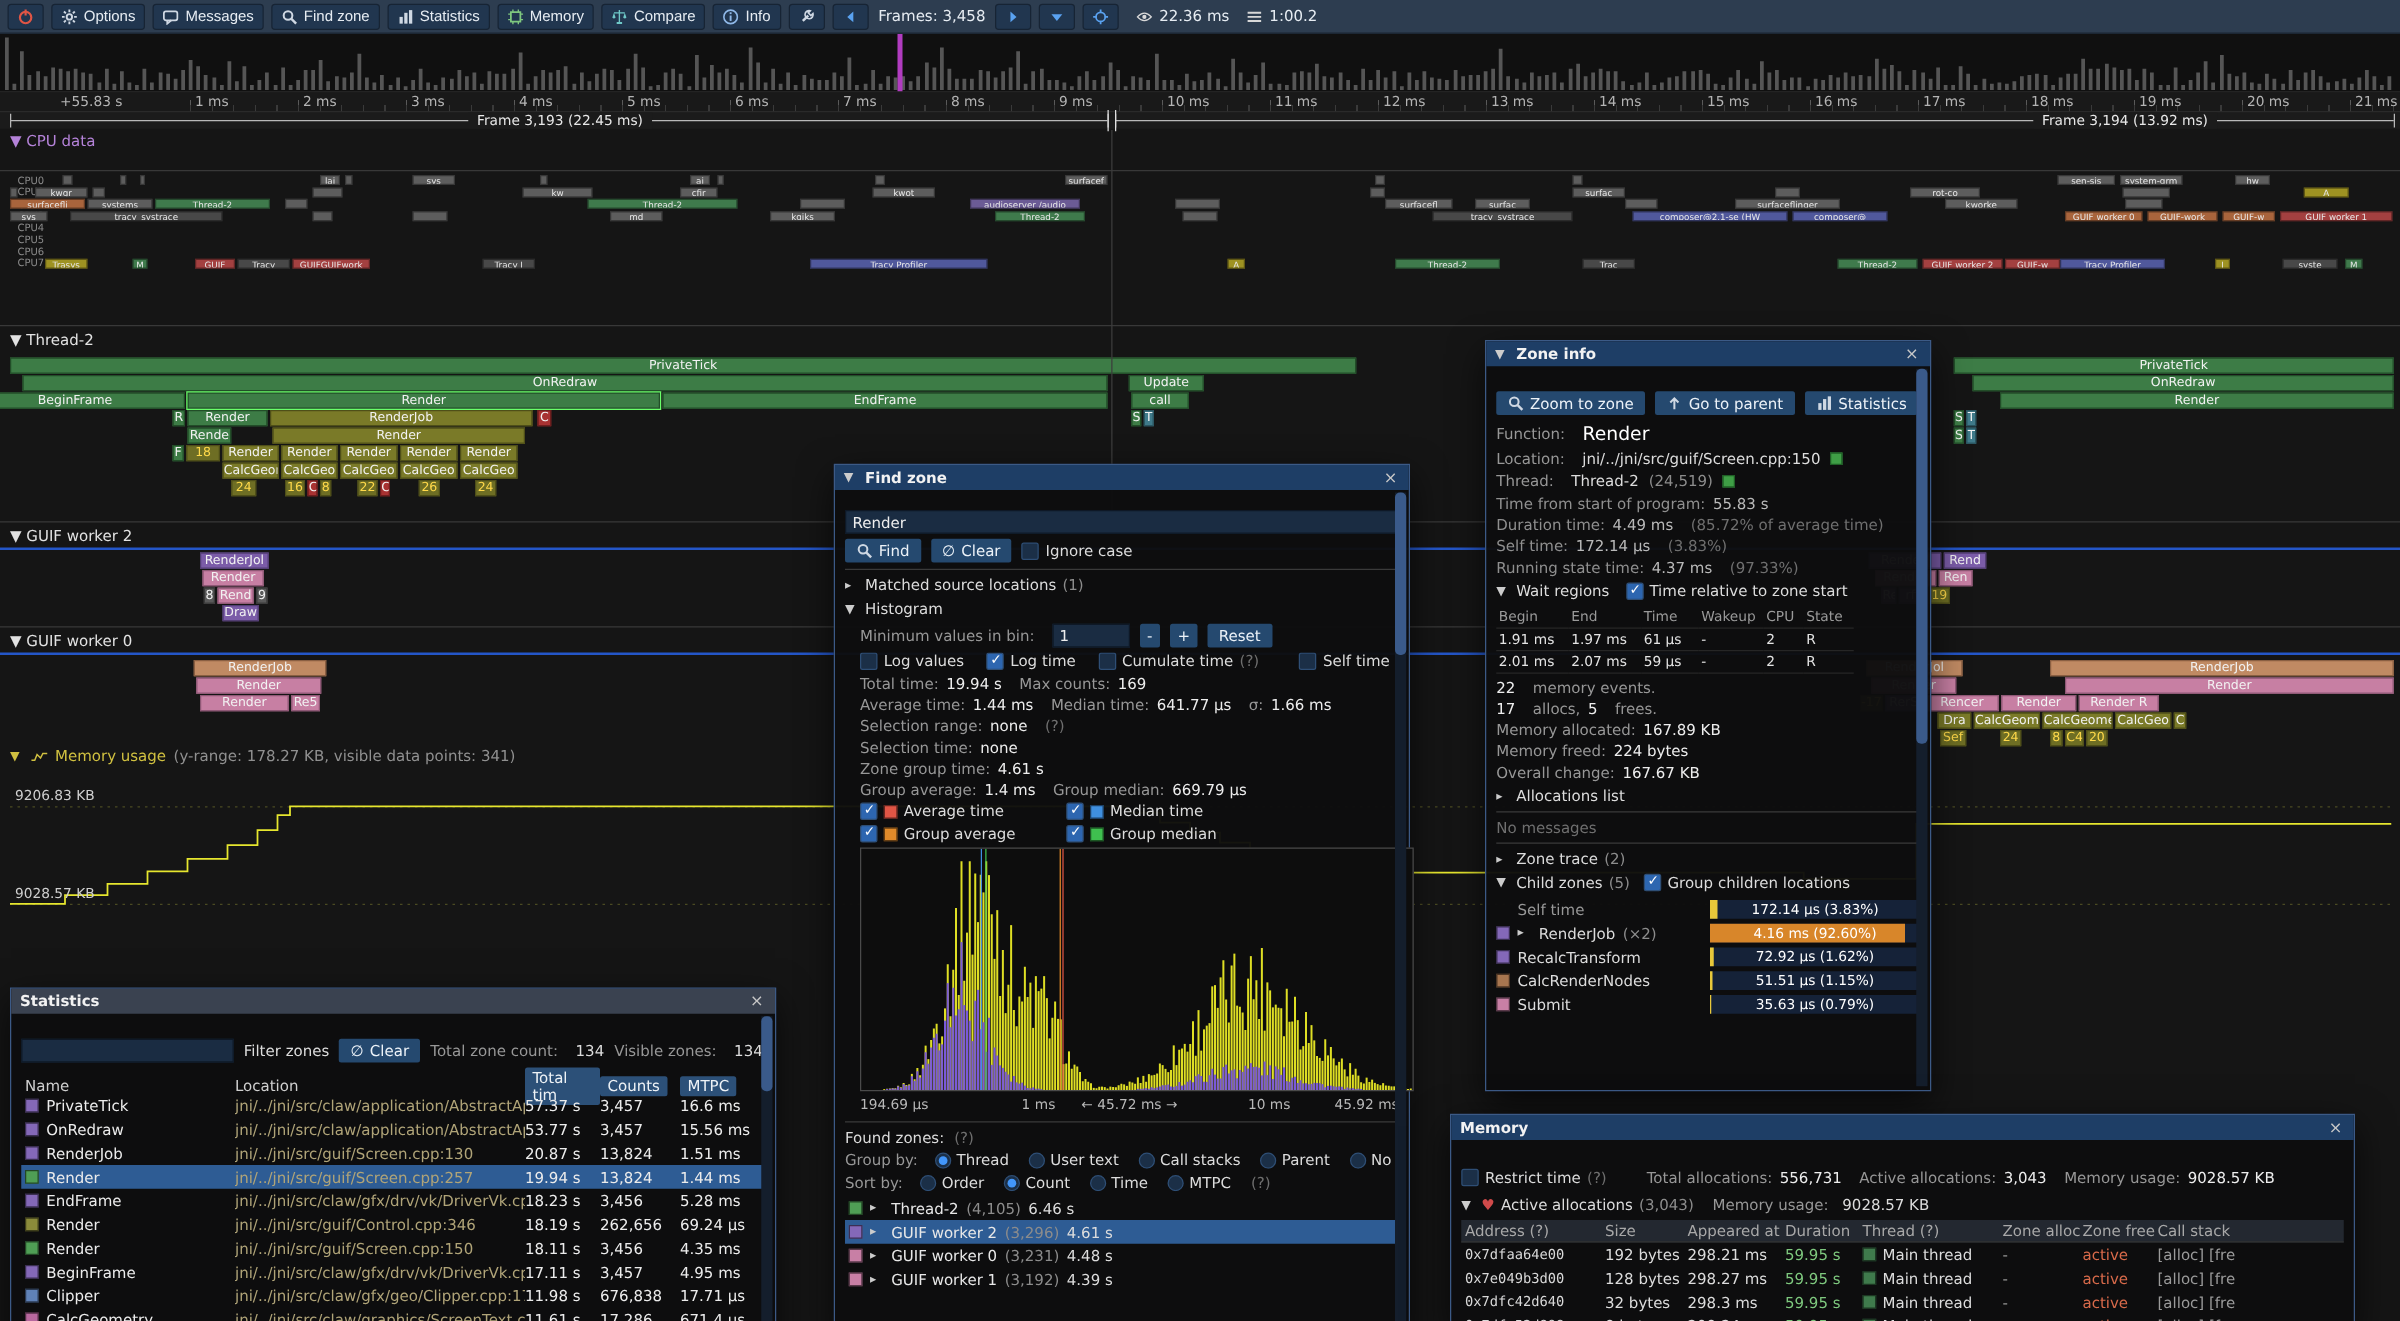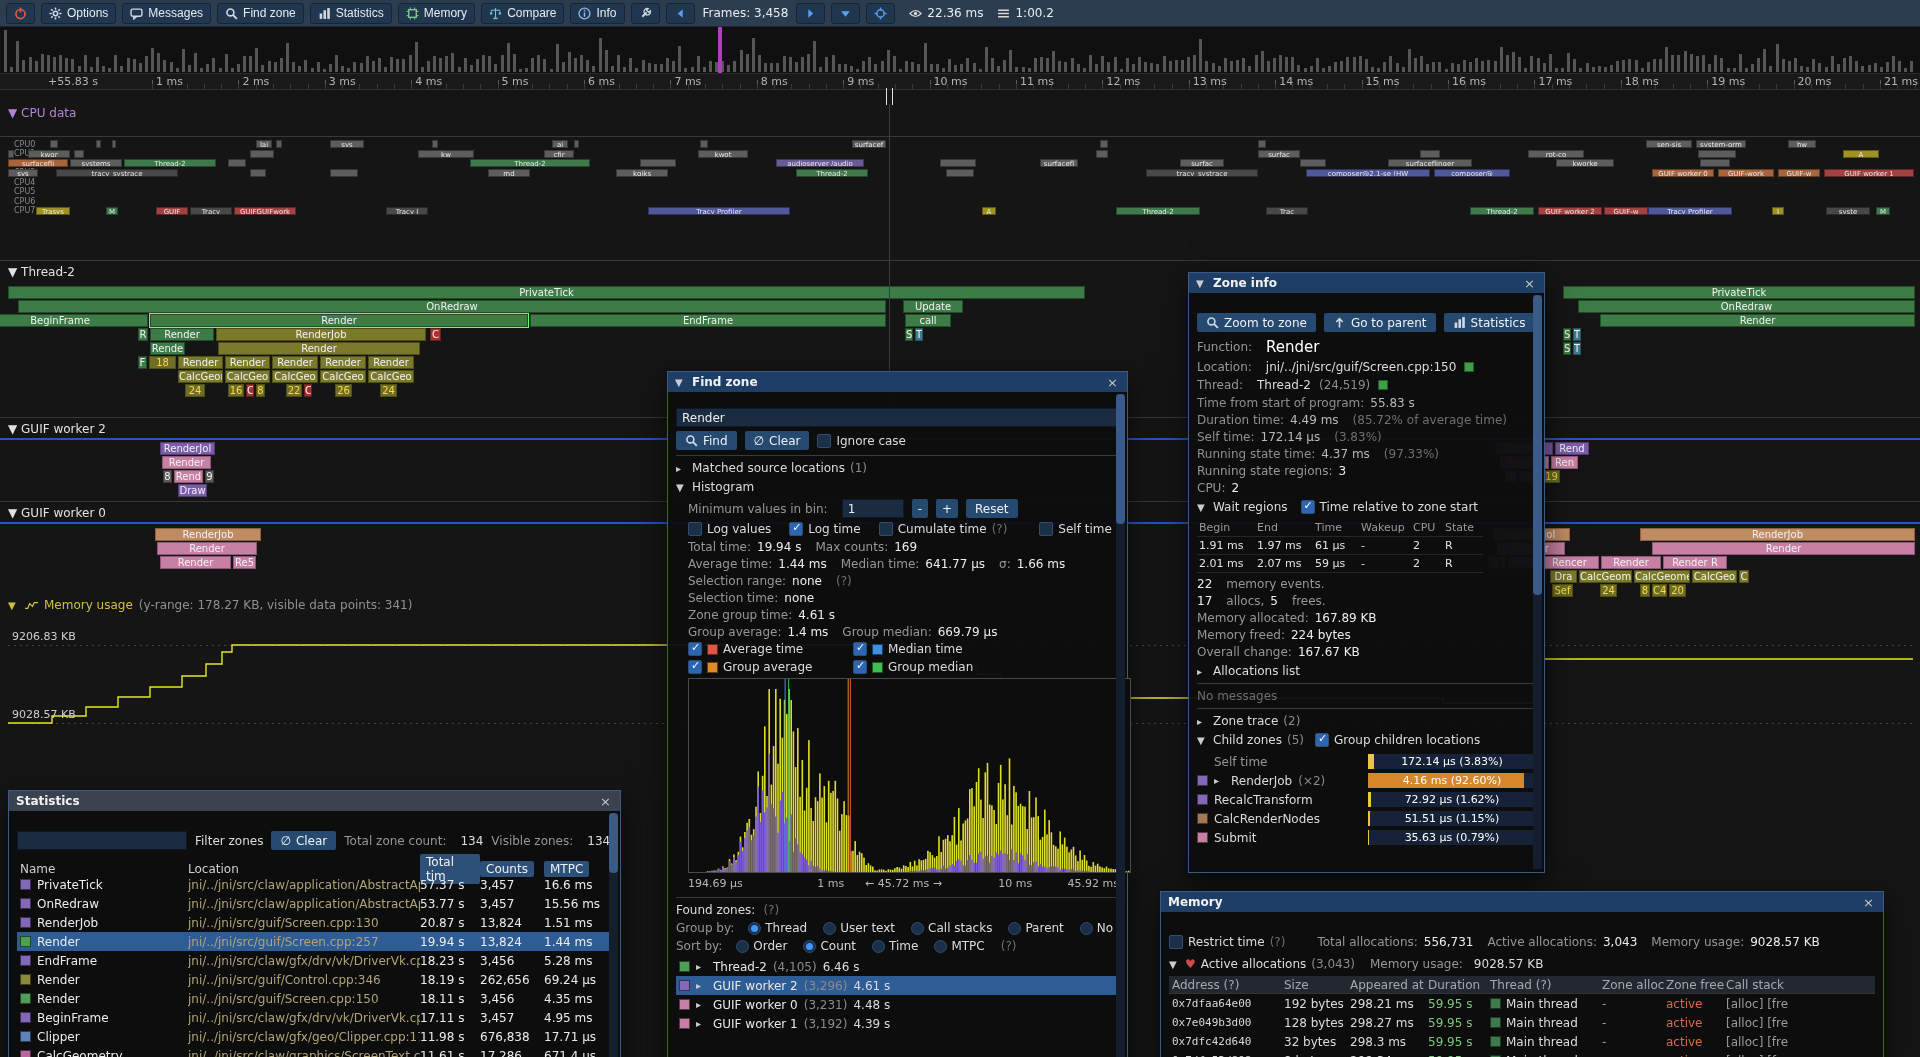--- a/index.html
+++ b/index.html
@@ -625,20 +625,30 @@
       <span class="rlab" style="left: 1192.8px;">13 ms</span>
       <span class="rlab" style="left: 1279.2px;">14 ms</span>
       <span class="rlab" style="left: 1365.6px;">15 ms</span>
       <span class="rlab" style="left: 1452px;">16 ms</span>
       <span class="rlab" style="left: 1538.4px;">17 ms</span>
       <span class="rlab" style="left: 1624.8px;">18 ms</span>
       <span class="rlab" style="left: 1711.2px;">19 ms</span>
       <span class="rlab" style="left: 1797.6px;">20 ms</span>
       <span class="rlab" style="left: 1884px;">21 ms</span>
     </div>
+  <div class="framebar">
+      <div class="fline" style="left: 8px; width: 878px;"></div>
+      <div class="ftick" style="left: 8px;"></div>
+      <div class="ftick" style="left: 886px;"></div>
+      <div class="flab" style="left: 448px;">Frame 3,193 (22.45 ms)</div>
+      <div class="fline" style="left: 892px; width: 1023px;"></div>
+      <div class="ftick" style="left: 892px;"></div>
+      <div class="ftick" style="left: 1915px;"></div>
+      <div class="flab" style="left: 1700px;">Frame 3,194 (13.92 ms)</div>
+    </div>
   <div class="vguide" style="left:889px"></div>
 
   <div>
       <div class="cpu-title"><span>▼ </span><span>CPU data</span></div>
       <div class="hline" style="top: 136px;"></div>
       <div class="cpu-lab" style="left: 14px; top: 139.5px;">CPU0</div>
       <div class="cpu-seg cs-g" style="left: 50px; top: 140px; width: 8px;"></div>
       <div class="cpu-seg cs-g" style="left: 96px; top: 140px; width: 5px;"></div>
       <div class="cpu-seg cs-g" style="left: 112px; top: 140px; width: 4px;"></div>
       <div class="cpu-seg cs-g" style="left: 256px; top: 140px; width: 16px;">lai</div>
@@ -670,21 +680,21 @@
       <div class="cpu-seg cs-y" style="left: 1843px; top: 149.5px; width: 36px;">A</div>
       <div class="cpu-lab" style="left: 14px; top: 158.5px;">CPU2</div>
       <div class="cpu-seg cs-o" style="left: 8px; top: 159px; width: 60px;">surfacefli</div>
       <div class="cpu-seg cs-g" style="left: 70px; top: 159px; width: 52px;">systems</div>
       <div class="cpu-seg cs-G" style="left: 124px; top: 159px; width: 92px;">Thread-2</div>
       <div class="cpu-seg cs-g" style="left: 228px; top: 159px; width: 18px;"></div>
       <div class="cpu-seg cs-G" style="left: 470px; top: 159px; width: 120px;">Thread-2</div>
       <div class="cpu-seg cs-g" style="left: 640px; top: 159px; width: 36px;"></div>
       <div class="cpu-seg cs-p" style="left: 776px; top: 159px; width: 88px;">audioserver /audio</div>
       <div class="cpu-seg cs-g" style="left: 940px; top: 159px; width: 36px;"></div>
-      <div class="cpu-seg cs-g" style="left: 1040px; top: 159px; width: 38px;">surfacefl</div>
+      <div class="cpu-seg cs-g" style="left: 1108px; top: 159px; width: 54px;">surfacefl</div>
       <div class="cpu-seg cs-g" style="left: 1180px; top: 159px; width: 44px;">surfac</div>
       <div class="cpu-seg cs-g" style="left: 1300px; top: 159px; width: 26px;"></div>
       <div class="cpu-seg cs-g" style="left: 1388px; top: 159px; width: 84px;">surfaceflinger</div>
       <div class="cpu-seg cs-g" style="left: 1556px; top: 159px; width: 58px;">kworke</div>
       <div class="cpu-seg cs-g" style="left: 1700px; top: 159px; width: 30px;"></div>
       <div class="cpu-lab" style="left: 14px; top: 168px;">CPU3</div>
       <div class="cpu-seg cs-g" style="left: 8px; top: 168.5px; width: 30px;">sys</div>
       <div class="cpu-seg cs-d" style="left: 56px; top: 168.5px; width: 122px;">tracy_systrace</div>
       <div class="cpu-seg cs-g" style="left: 250px; top: 168.5px; width: 16px;"></div>
       <div class="cpu-seg cs-g" style="left: 330px; top: 168.5px; width: 28px;"></div>
@@ -1404,24 +1414,20 @@
         <span>Thread-2</span>
         <span class="cnt">(24,519)</span>
         <span class="gsq"></span>
       </div>
       <div>
           <div class="tline"><span class="tk-gl">Time from start of program:</span><span class="tk-gv">55.83 s</span></div>
           <div class="tline"><span class="tk-gl">Duration time:</span><span class="tk-gv">4.49 ms</span><span class="tk-dim">(85.72% of average time)</span></div>
           <div class="tline"><span class="tk-gl">Self time:</span><span class="tk-gv">172.14 μs</span><span class="tk-dim">(3.83%)</span></div>
           <div class="tline"><span class="tk-gl">Running state time:</span><span class="tk-gv">4.37 ms</span><span class="tk-dim">(97.33%)</span></div>
         </div>
-      <div>
-          <div class="tline"><span class="tk-lab">Running state regions:</span><span class="tk-val">3</span></div>
-          <div class="tline"><span class="tk-lab">CPU:</span><span class="tk-val">2</span></div>
-        </div>
       <div class="tree">
         <span class="tri">▼</span>
         <span>Wait regions</span>
         <span class="cbitem" style="margin-left:8px">
           <span class="cb on"></span>
           <span class="cblab">Time relative to zone start</span>
         </span>
       </div>
       <div class="wt-grid">
           <div class="h">Begin</div>

